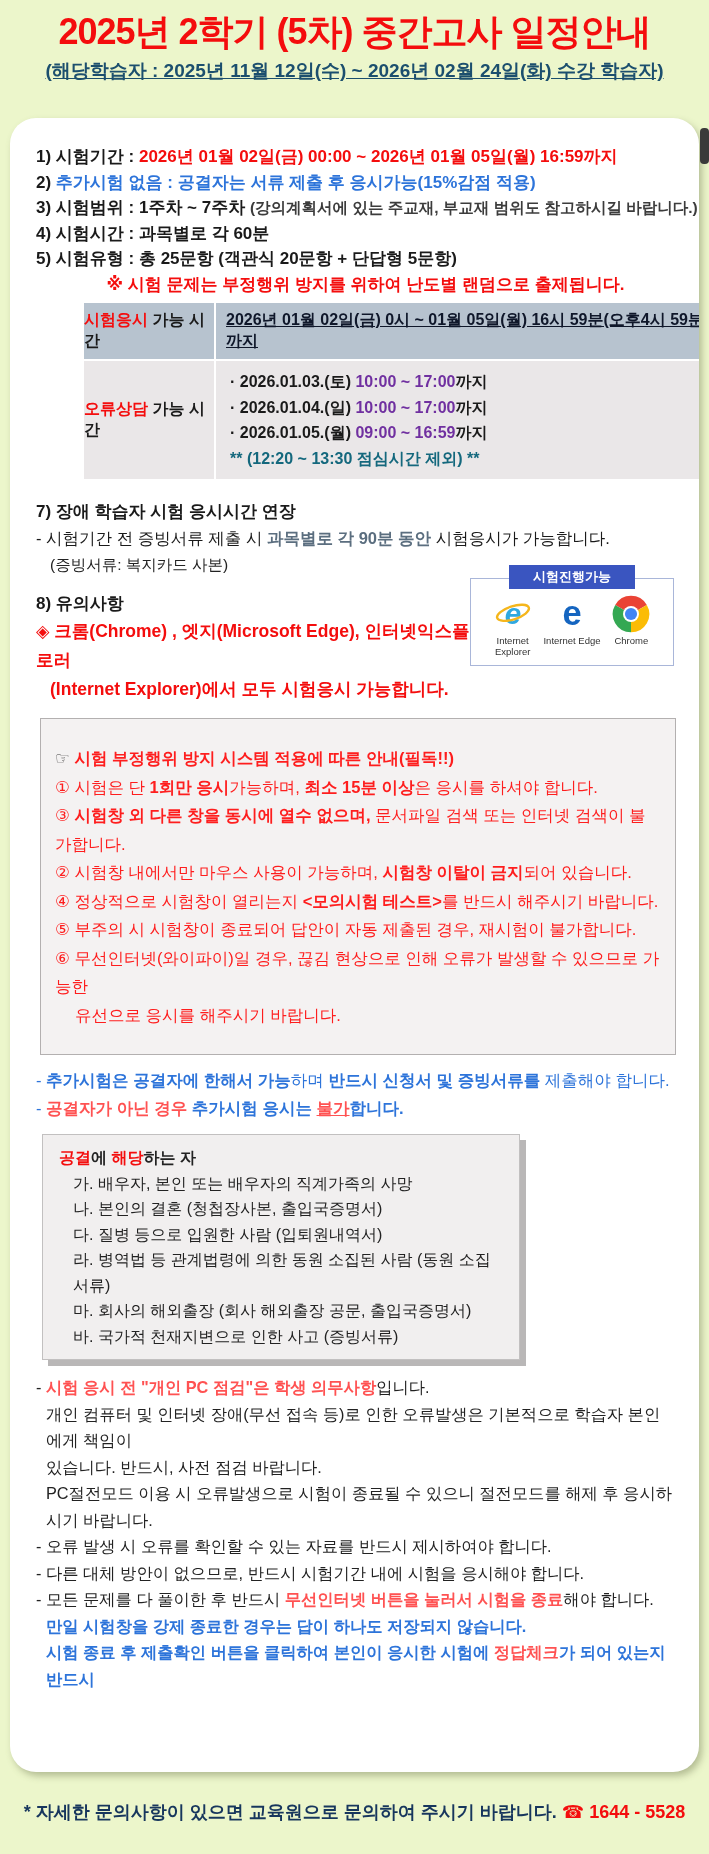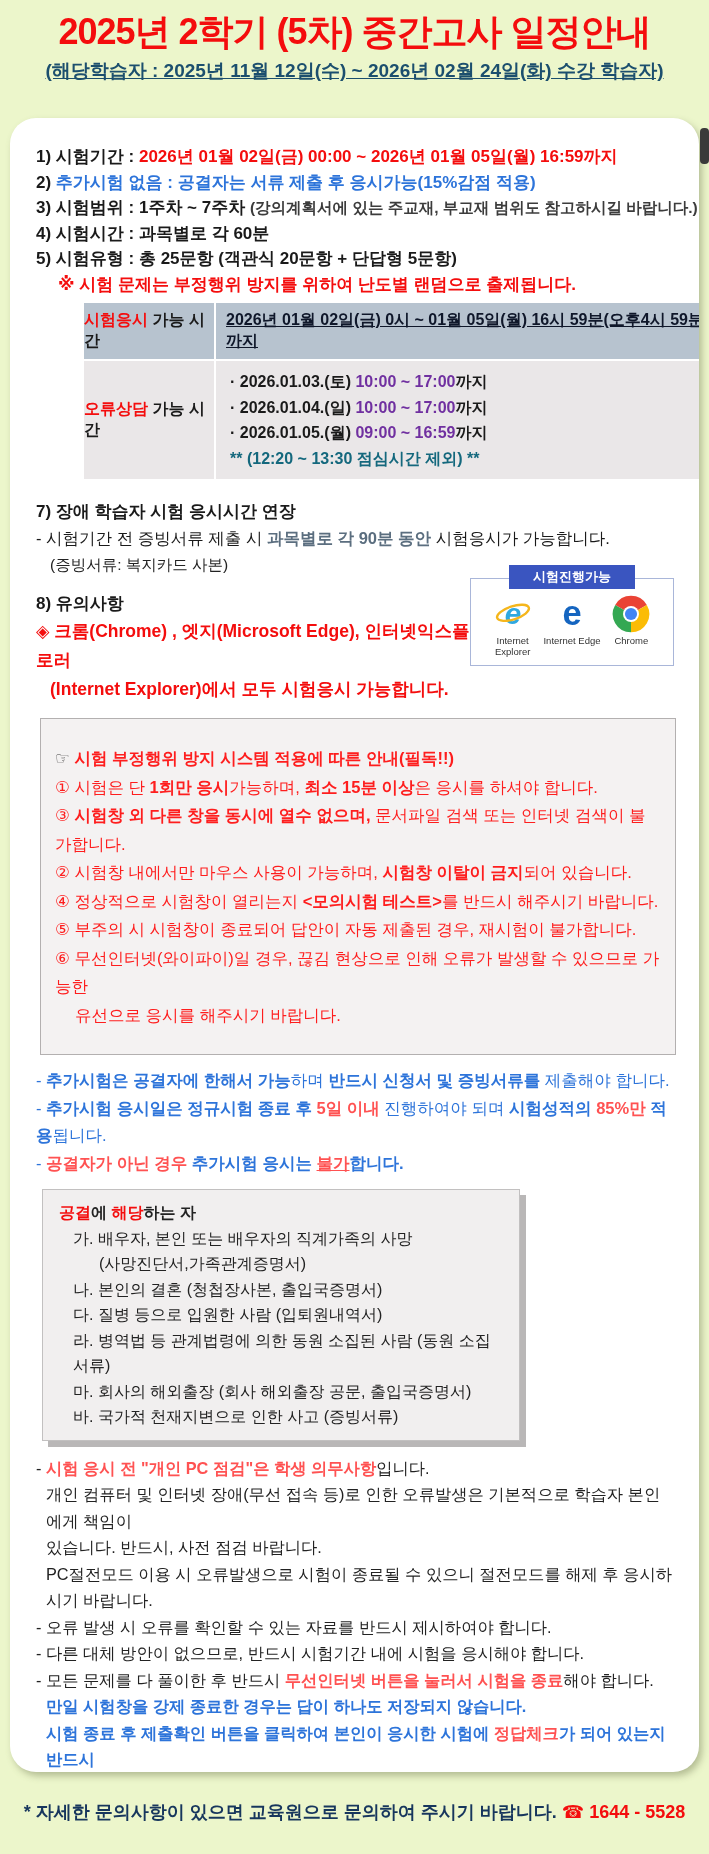--- a/index.html
+++ b/index.html
@@ -21,21 +21,21 @@
   .b{font-weight:bold;}
   .red{color:#f40d0d;}
   .sred{color:#ff5252;}
   .blue{color:#2d74da;}
   .navy{color:#0f172a;text-decoration:underline;}
   .purple{color:#7030a0;}
   .teal{color:#14687d;}
   .grayblue{color:#5b6e7f;}
   .u{text-decoration:underline;}
   .info-line{font-size:17px;font-weight:bold;line-height:25.5px;white-space:nowrap;}
-  .info-note{padding-left:22px;}
+  .info-note{padding-left:22px;text-align:center;}
   .paren{color:#3c3c3c;font-size:15.5px;}
   
   .sched{margin-top:6px;display:grid;grid-template-columns:130px 1fr;gap:2px;background:#fff;width:640px;padding-left:48px;}
   .sc{background:#eae7e8;box-sizing:border-box;}
   .sc-head{background:#b7c3cf;}
   .sc-label{display:flex;align-items:center;justify-content:center;font-size:16px;font-weight:bold;}
   .sc-val{display:flex;align-items:center;font-size:16px;font-weight:bold;padding:7px 4px 7px 10px;}
   .sc-body{padding:8px 4px 8px 14px;font-size:16px;font-weight:bold;line-height:25.5px;}
   
   .h-num{font-size:17px;font-weight:bold;line-height:26px;}
@@ -170,33 +170,29 @@
     <div>⑤ 부주의 시 시험창이 종료되어 답안이 자동 제출된 경우, 재시험이 불가합니다.</div>
     <div>⑥ 무선인터넷(와이파이)일 경우, 끊김 현상으로 인해 오류가 발생할 수 있으므로 가능한</div>
     <div class="ind">유선으로 응시를 해주시기 바랍니다.</div>
   </div>
 
   <div class="extra">
     <div>
       <span class="blue">- </span><span class="blue b">추가시험은 공결자에 한해서 가능</span><span class="blue">하며 </span><span class="blue b">반드시 신청서 및 증빙서류를</span><span class="blue"> 제출해야 합니다.</span>
     </div>
     <div>
-      <span class="blue">- </span><span class="blue b">추가시험 응시일은 정규시험 종료 후 </span><span class="sred b">5일 이내</span><span class="blue"> 진행하여야 되며 </span><span class="blue b">시험성적의 </span><span class="sred b">85%만</span><span class="blue b"> 적용</span><span class="blue">됩니다.</span>
-    </div>
-    <div>
       <span class="blue">- </span><span class="sred b">공결자가 아닌 경우</span><span class="blue b"> 추가시험 응시는 </span><span class="sred b u">불가</span><span class="blue b">합니다.</span>
     </div>
   </div>
 
   <div class="gbox2">
     <div>
       <span class="red b">공결</span><span class="b">에 </span><span class="red b">해당</span><span class="b">하는 자</span>
     </div>
     <div class="item">가. 배우자, 본인 또는 배우자의 직계가족의 사망</div>
-    <div class="item-ind">(사망진단서,가족관계증명서)</div>
     <div class="item">나. 본인의 결혼 (청첩장사본, 출입국증명서)</div>
     <div class="item">다. 질병 등으로 입원한 사람 (입퇴원내역서)</div>
     <div class="item">라. 병역법 등 관계법령에 의한 동원 소집된 사람 (동원 소집 서류)</div>
     <div class="item">마. 회사의 해외출장 (회사 해외출장 공문, 출입국증명서)</div>
     <div class="item">바. 국가적 천재지변으로 인한 사고 (증빙서류)</div>
   </div>
 
   <div class="notes">
     <div><span>- </span><span class="sred b">시험 응시 전 "개인 PC 점검"은 학생 의무사항</span><span>입니다.</span></div>
     <div class="ind">개인 컴퓨터 및 인터넷 장애(무선 접속 등)로 인한 오류발생은 기본적으로 학습자 본인에게 책임이</div>

